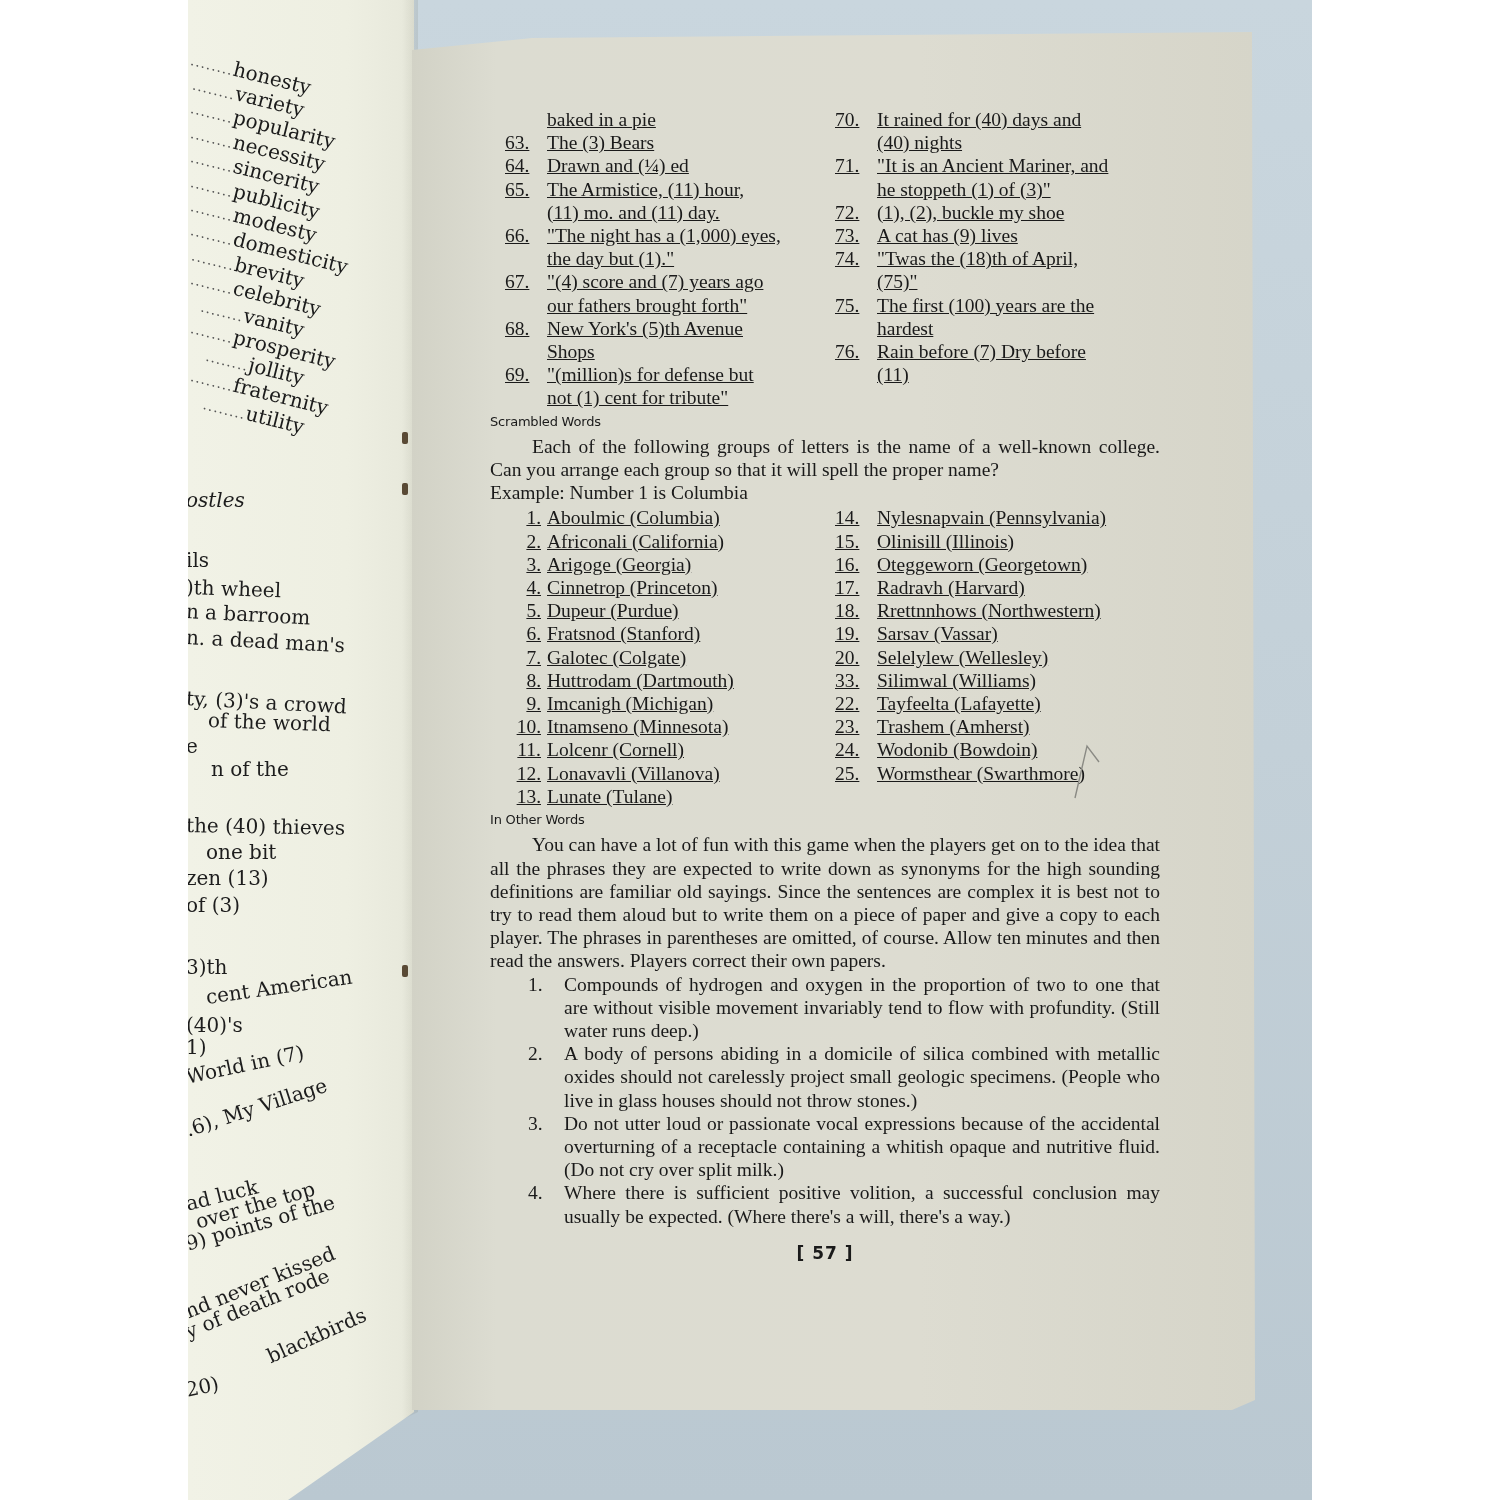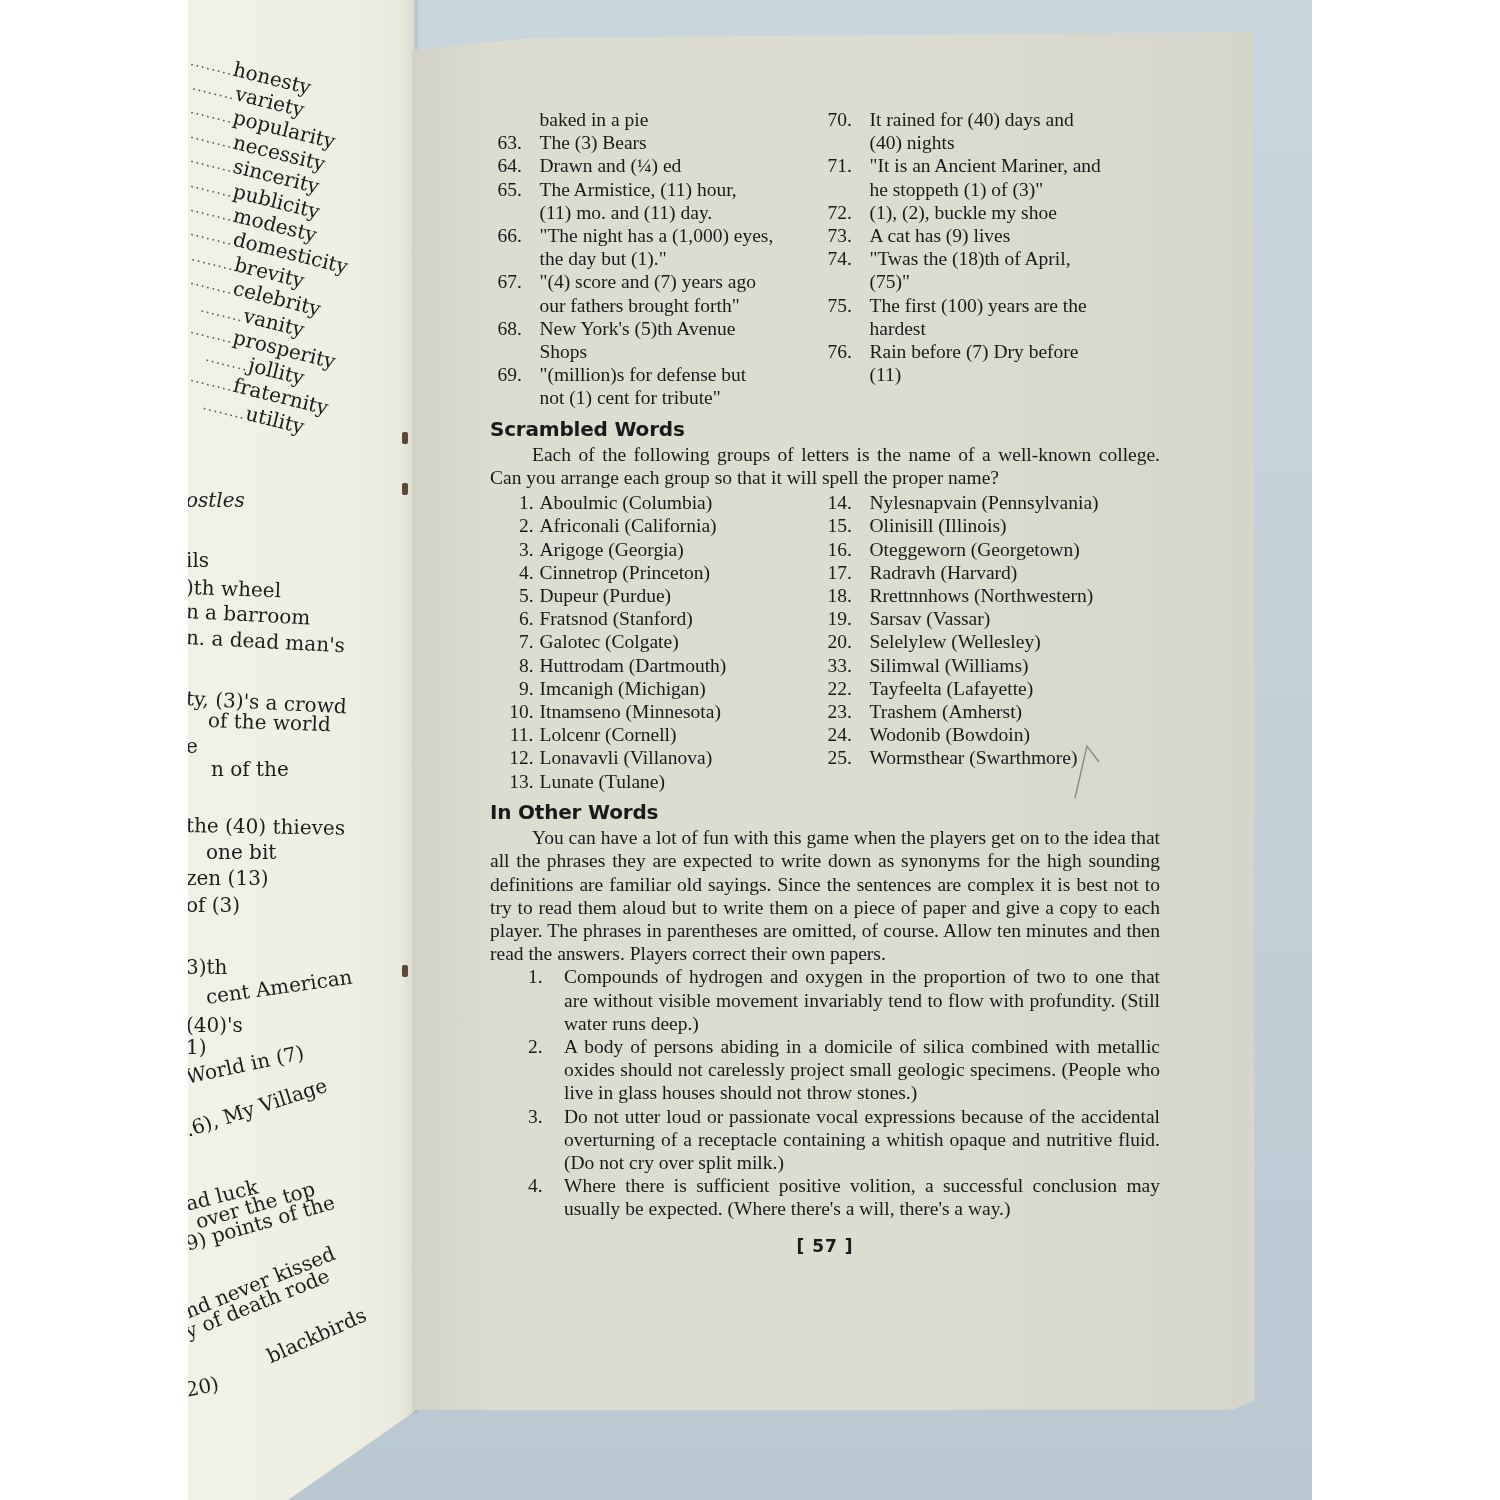--- a/index.html
+++ b/index.html
@@ -28,30 +28,30 @@
     position: absolute; left: 0; width: 116px; text-align: right;
     font-family: "DejaVu Serif", serif; font-size: 20px; color: #1b1b1b;
     transform-origin: right center;
   }
   .virtue .dots { color: #555; letter-spacing: 1px; font-size: 14px; }
   .frag { position: absolute; font-family: "DejaVu Serif", serif; font-size: 20px; color: #1d1d1d; white-space: nowrap; }
   .content {
     position: absolute; left: 302px; top: 108px; width: 670px;
     font-family: "Liberation Serif", serif; color: #1a1a1a; font-size: 19.5px; line-height: 23.2px;
   }
-  .cols { display: flex; justify-content: center; }
+  .cols { display: flex; justify-content: flex-end; text-decoration: underline; }
   .col { width: 330px; }
   .item { display: flex; }
   .num { width: 42px; flex: none; text-align: left; }
   .num.r { text-align: right; padding-right: 6px; width: 36px; }
   .txt { flex: 1; text-align: justify; }
   .cont { padding-left: 42px; }
   .section-title {
-    font-family: "DejaVu Sans", sans-serif; font-weight: bold; font-size: 20px;
-    margin-top: 8px; margin-bottom: 2px; letter-spacing: -0.2px;
+    font-family: "DejaVu Sans", sans-serif; font-weight: normal; font-size: 13px;
+    margin-top: 0; margin-bottom: 2px; letter-spacing: -0.2px;
   }
   .para { text-indent: 42px; text-align: justify; }
   .list2 .item { margin-bottom: 0; }
   .ow-list { padding-left: 38px; }
   .ow-list .num { width: 36px; }
   .folio { text-align: center; margin-top: 14px; font-family: "DejaVu Sans", sans-serif; font-weight: bold; font-size: 17px; letter-spacing: 1px; }
   .pencil {
     position: absolute; left: 885px; top: 740px; width: 30px; height: 60px;
   }
   .staple { position: absolute; width: 6px; height: 12px; background: #5a4a35; border-radius: 2px; }
@@ -186,20 +186,21 @@
           <div class="item">
             <span class="num">76.</span>
             <span class="txt">Rain before (7) Dry before</span>
           </div>
           <div class="cont">(11)</div>
         </div>
     </div>
 
     <div class="section-title">Scrambled Words</div>
     <div class="para">Each of the following groups of letters is the name of a well-known college. Can you arrange each group so that it will spell the proper name?</div>
+    <div>Example: Number 1 is Columbia</div>
     <div class="cols list2" style="margin-top:2px;">
       <div class="col" id="scr-left">
           <div class="item">
             <span class="num r">1.</span>
             <span class="txt">Aboulmic (Columbia)</span>
           </div>
           <div class="item">
             <span class="num r">2.</span>
             <span class="txt">Africonali (California)</span>
           </div>

